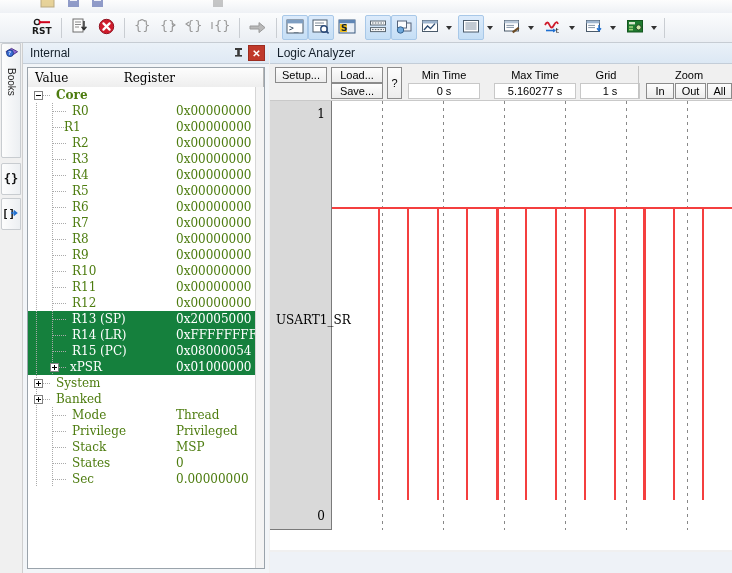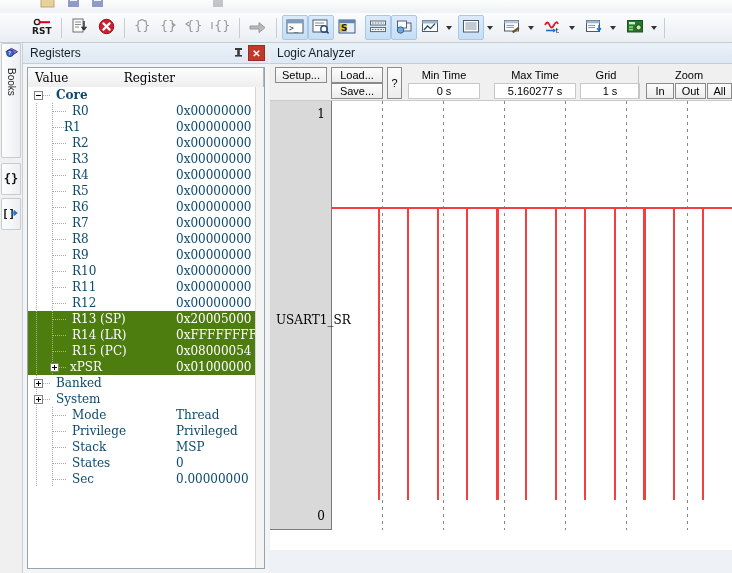--- a/index.html
+++ b/index.html
@@ -72,22 +72,22 @@
   .reg-body{position:absolute;left:4px;top:24px;width:238px;bottom:4px;background:#fff;border:1px solid #9aa3ab;box-sizing:border-box;overflow:hidden;}
   .reg-head{
     display:flex;height:19px;background:#f3f3f3;border-bottom:1px solid #b6b6b6;
     font-family:"DejaVu Serif",serif;font-size:12px;color:#000;
   }
   .reg-head .hcell{display:flex;align-items:center;padding-left:7px;box-sizing:border-box;height:19px;
     background:linear-gradient(#fdfdfd,#eeeeee);border-right:1px solid #b6b6b6;}
   .reg-head .hcell.c1{width:148px;}
   .reg-head .hcell.c2{width:89px;border-right:none;}
   .reg-rows{position:absolute;left:0;top:19px;right:0;bottom:0;overflow:hidden;background:#fff;}
-  .reg-row{height:16px;display:flex;align-items:center;font-family:"DejaVu Serif",serif;font-size:12px;color:#0c4a6e;position:relative;}
-  .reg-row.sel{background:#4d7c0f;color:#fff;}
+  .reg-row{height:16px;display:flex;align-items:center;font-family:"DejaVu Serif",serif;font-size:12px;color:#4d7c0f;position:relative;}
+  .reg-row.sel{background:#15803d;color:#fff;}
   .reg-row .nm{position:absolute;white-space:nowrap;}
   .reg-row .vl{position:absolute;left:148px;white-space:nowrap;}
   .tw{position:absolute;left:0;top:0;width:16px;height:16px;display:flex;align-items:center;justify-content:center;}
   .tw .box{width:9px;height:9px;border:1px solid #808080;background:#fff;position:relative;box-sizing:border-box;}
   .tw .box::before{content:"";position:absolute;left:1px;top:3px;width:5px;height:1px;background:#000;}
   .tw .box.plus::after{content:"";position:absolute;left:3px;top:1px;width:1px;height:5px;background:#000;}
   .dline{position:absolute;top:0;width:1px;height:16px;
     background-image:linear-gradient(#aaa 1px, transparent 1px);background-size:1px 2px;}
   .hline{position:absolute;top:8px;height:1px;
     background-image:linear-gradient(90deg,#aaa 1px, transparent 1px);background-size:2px 1px;}
@@ -404,21 +404,21 @@
         <svg width="18" height="14" viewBox="0 0 18 14">
           <text x="0" y="11" font-family="DejaVu Sans Mono" font-size="11" font-weight="bold" fill="#111">[]</text>
           <path d="M9 7 h5 M11.6 4.6 L14.6 7 L11.6 9.4" stroke="#1f6fd0" stroke-width="1.5" fill="none"></path>
         </svg>
       </span>
     </div>
   </div>
 
   <div class="dock-registers">
     <div class="dock-title">
-      <span class="t">Registers</span>
+      <span class="t">Internal</span>
       <span class="pinbtn">
         <svg width="11" height="12" viewBox="0 0 11 12">
           <rect x="2" y="1" width="7" height="2" fill="#3a3a3a"></rect>
           <rect x="4.2" y="3" width="2.6" height="5" fill="#3a3a3a"></rect>
           <rect x="2" y="8" width="7" height="1.6" fill="#3a3a3a"></rect>
         </svg>
       </span>
       <span class="closebtn">✕</span>
     </div>
 
@@ -556,29 +556,29 @@
             </div>
             <span class="nm" style="left: 42px;">xPSR</span>
             <span class="vl">0x01000000</span>
           </div>
           <div class="reg-row">
             <div class="dline" style="left: 8px;"></div>
             <div class="hline" style="left: 13px; width: 10px;"></div>
             <div class="tw" style="left: 2px;">
               <div class="box plus"></div>
             </div>
-            <span class="nm" style="left: 28px;">Banked</span>
+            <span class="nm" style="left: 28px;">System</span>
           </div>
           <div class="reg-row">
             <div class="dline" style="left: 8px;"></div>
             <div class="hline" style="left: 13px; width: 10px;"></div>
             <div class="tw" style="left: 2px;">
               <div class="box plus"></div>
             </div>
-            <span class="nm" style="left: 28px;">System</span>
+            <span class="nm" style="left: 28px;">Banked</span>
           </div>
           <div class="reg-row">
             <div class="dline" style="left: 8px;"></div>
             <div class="dline" style="left: 24px;"></div>
             <div class="hline" style="left: 25px; width: 14px;"></div>
             <span class="nm" style="left: 44px;">Mode</span>
             <span class="vl">Thread</span>
           </div>
           <div class="reg-row">
             <div class="dline" style="left: 8px;"></div>

